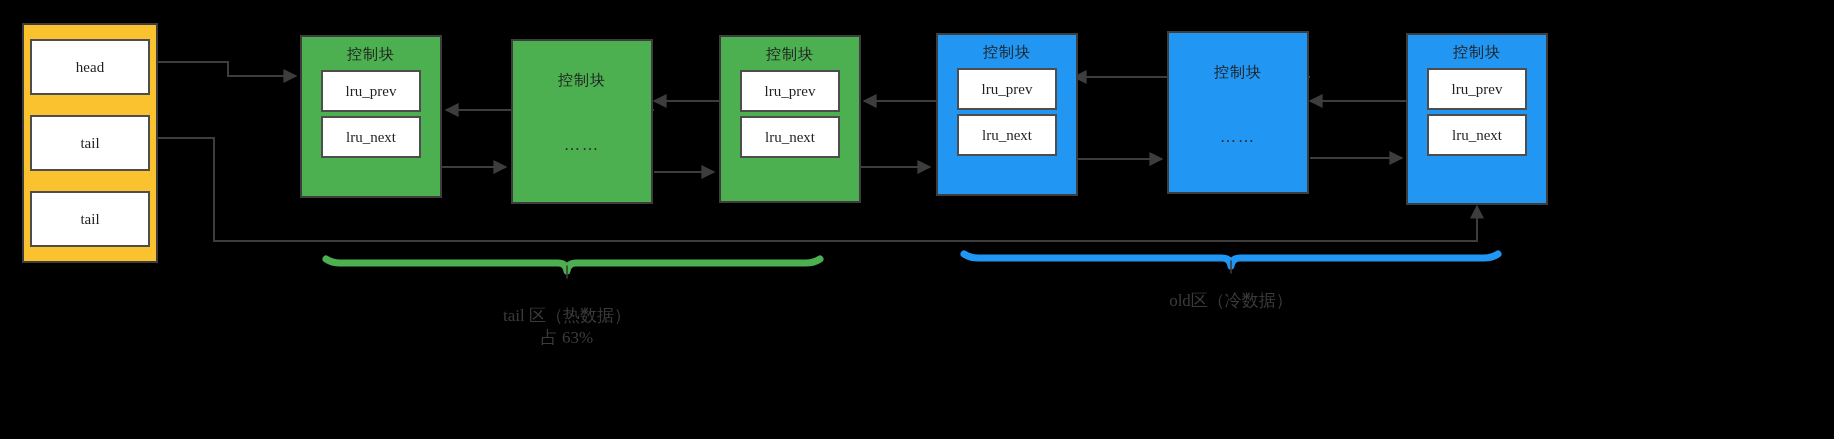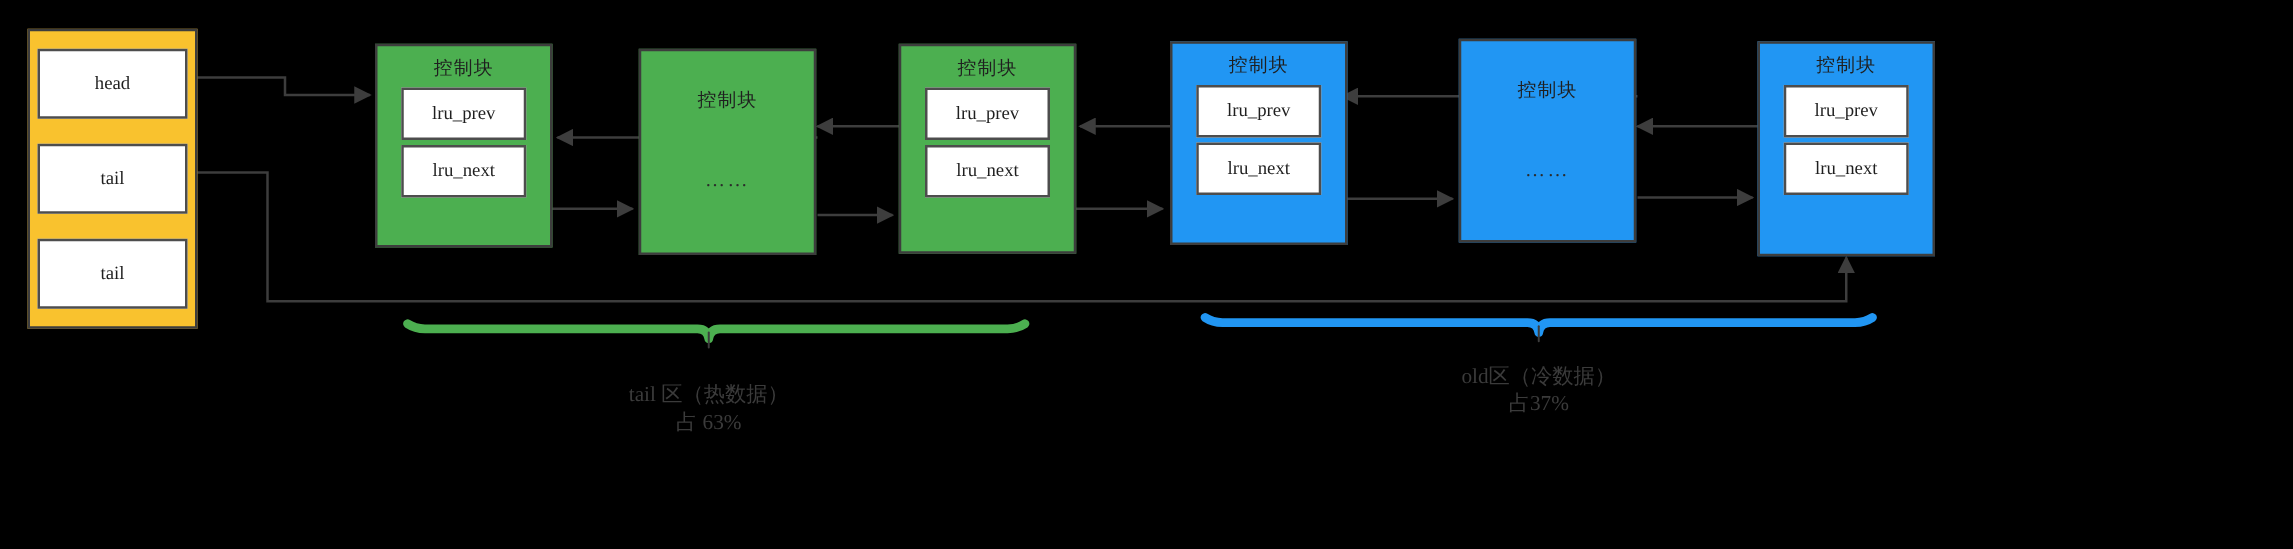--- a/index.html
+++ b/index.html
@@ -191,16 +191,15 @@
     <div class="field ptr-field">lru_next</div>
   </div>
 
   <div class="region-label" style="left:447px; top:305px; width:240px;">
     <span>tail 区（热数据）</span>
     <span class="l2">占 63%</span>
   </div>
 
   <div class="region-label" style="left:1111px; top:290px; width:240px;">
     <span>old区（冷数据）</span>
-    <span class="l2">占37%</span>
   </div>
 
 </div>
 
 </body></html>

